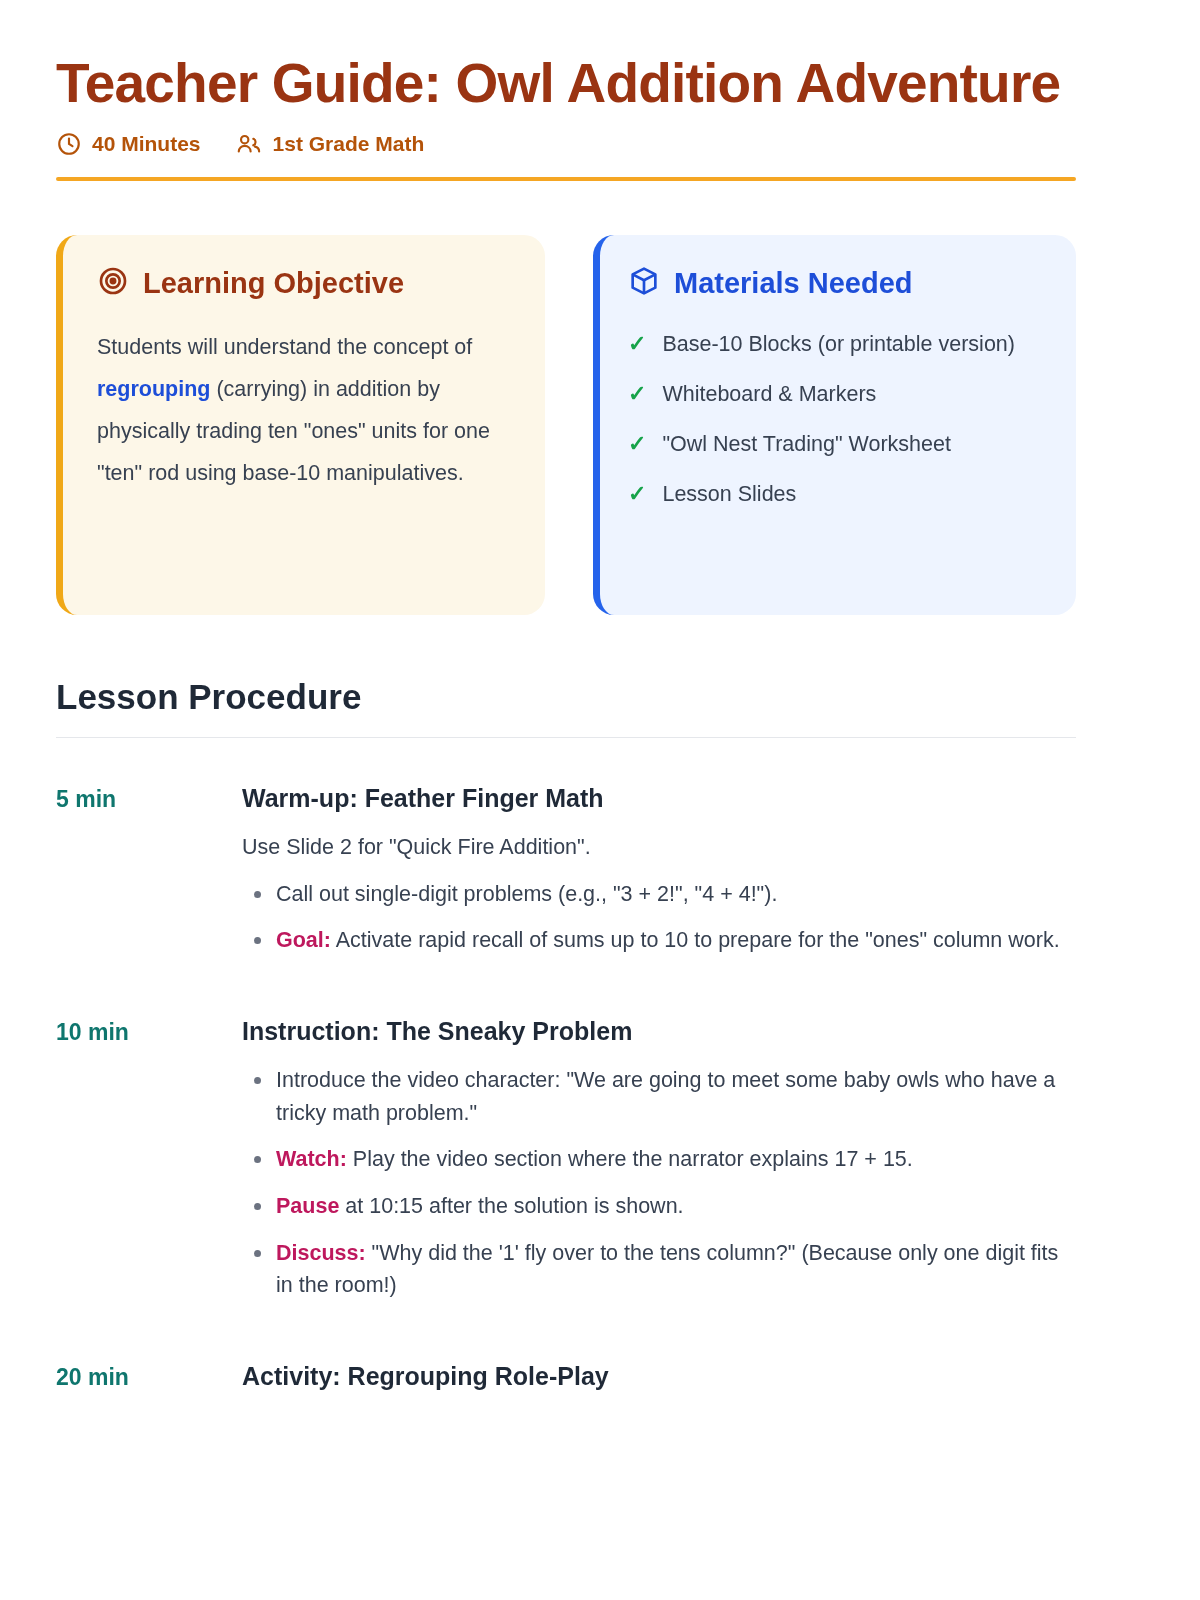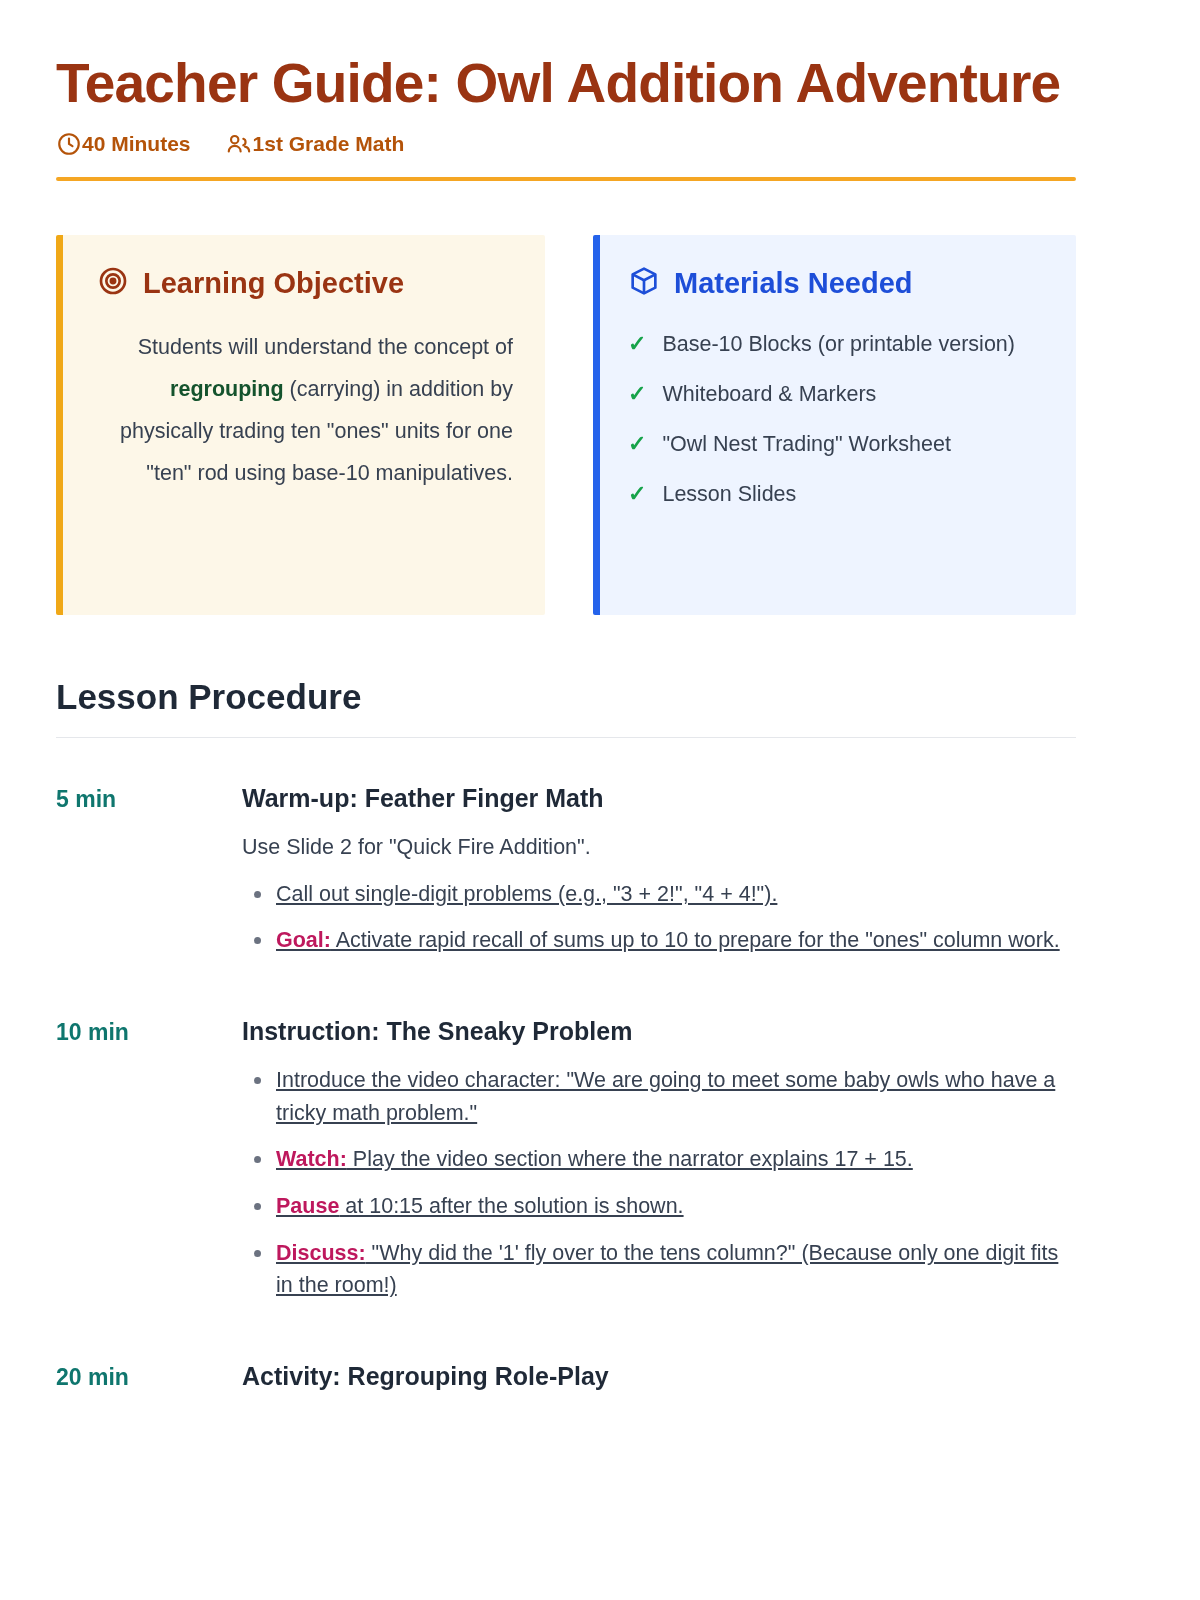--- a/index.html
+++ b/index.html
@@ -29,20 +29,21 @@
   }
   .meta-row {
     display: flex;
     align-items: center;
     gap: 34px;
     margin-top: 18px;
   }
   .meta-item {
     display: flex;
     align-items: center;
+    gap: 10px;
     color: #b45309;
     font-size: 21px;
     font-weight: bold;
   }
   .meta-item svg { display: block; }
   .header-rule {
     height: 4px;
     background: #f5a623;
     border-radius: 2px;
     margin-top: 20px;
@@ -50,24 +51,23 @@
 
   
   .cards {
     display: flex;
     gap: 48px;
     margin-top: 54px;
     align-items: stretch;
   }
   .card {
     flex: 1 1 0;
-    border-radius: 2px;
+    border-radius: 21px;
     padding: 30px 32px 34px 34px;
     min-height: 380px;
-    text-align: right;
   }
   .card-objective {
     background: #fdf7e8;
     border-left: 7px solid #f0a817;
   }
   .card-materials {
     background: #eef4ff;
     border-left: 7px solid #2563eb;
     padding-left: 28px;
   }
@@ -82,21 +82,21 @@
     font-weight: bold;
   }
   .card-objective .card-title { color: #9a3412; }
   .card-materials .card-title { color: #1d4ed8; }
 
   .card-body {
     font-size: 21.5px;
     line-height: 1.95;
     color: #374151;
   }
-  .card-body b { font-weight: bold; color: #14532d; }
+  .card-body b { font-weight: bold; color: #1d4ed8; }
 
   .mat-list { list-style: none; margin: 0; padding: 0; }
   .mat-list li {
     display: flex;
     gap: 16px;
     align-items: flex-start;
     font-size: 21.5px;
     line-height: 1.62;
     color: #374151;
     margin-bottom: 15px;
@@ -153,21 +153,20 @@
     margin: 0;
     padding: 0;
   }
   .bullets li {
     position: relative;
     padding-left: 34px;
     font-size: 21.5px;
     line-height: 1.52;
     color: #374151;
     margin-bottom: 14px;
-    text-decoration: underline;
   }
   .bullets li::before {
     content: "";
     position: absolute;
     left: 12px;
     top: 13px;
     width: 7px;
     height: 7px;
     border-radius: 50%;
     background: #6b7280;

